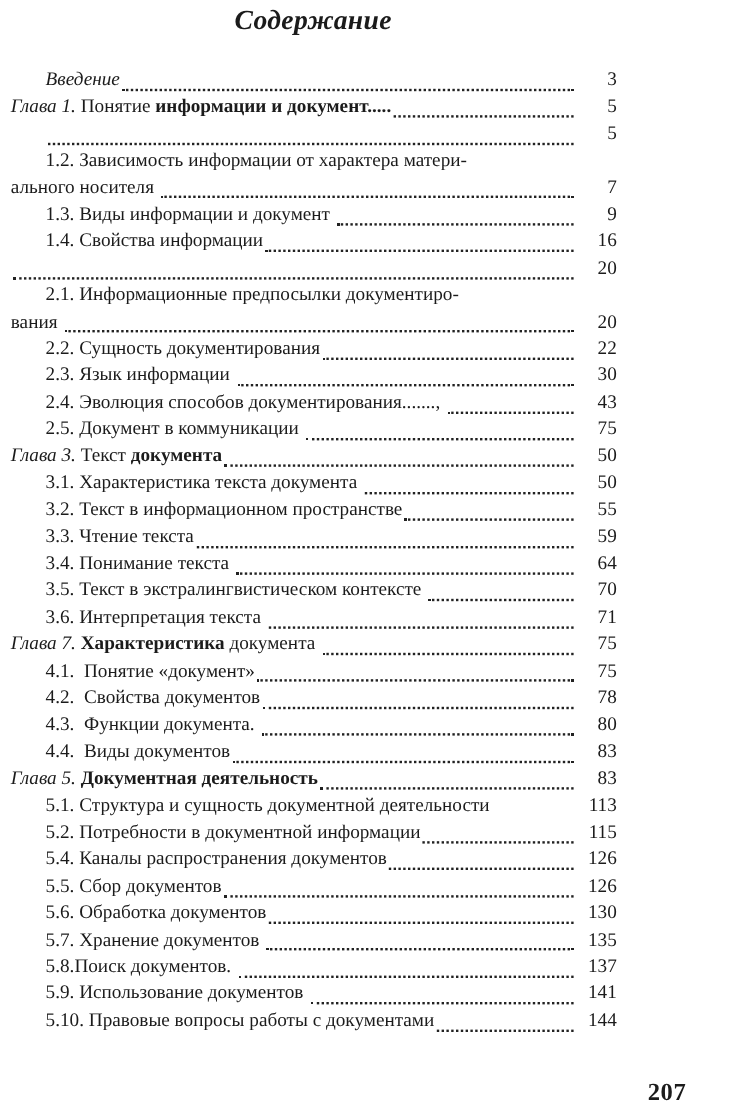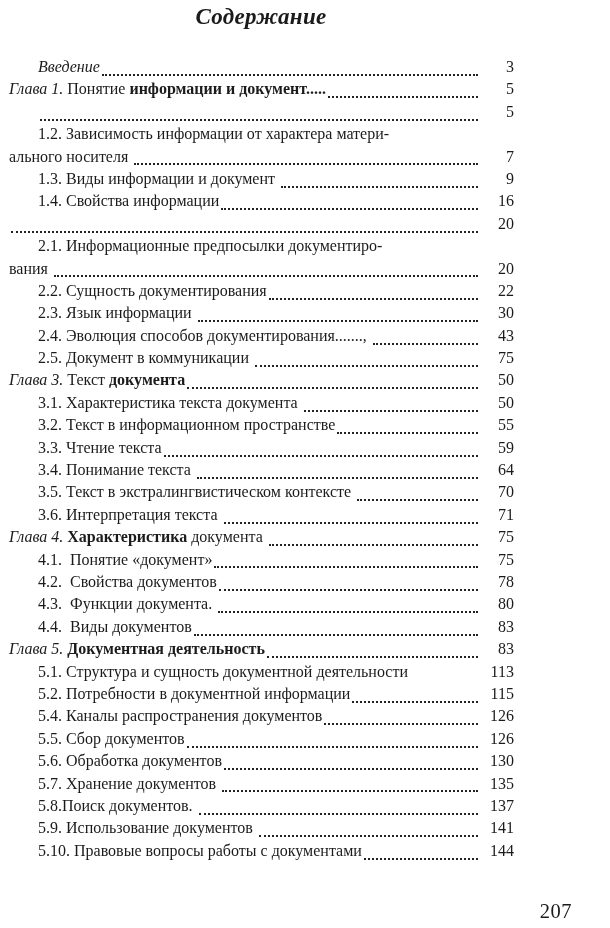--- a/index.html
+++ b/index.html
@@ -66,21 +66,21 @@
   .pg {
     min-width: 33px;
     text-align: right;
     flex-shrink: 0;
   }
   .folio {
     position: absolute;
     right: 38px;
     bottom: 5px;
     font-size: 20.5px;
-    font-weight: normal;
+    font-weight: bold;
     letter-spacing: 0.5px;
   }
 </style>
 </head>
 <body>
 
 <div class="page">
   <h1 class="title">Содержание</h1>
   <div class="toc" id="toc">
       <div class="row sub"><span class="txt"><span class="it">Введение</span></span><span class="leader"></span><span class="pg">3</span></div>
@@ -97,21 +97,21 @@
       <div class="row sub"><span class="txt"><span>2.3. Язык информации </span></span><span class="leader"></span><span class="pg">30</span></div>
       <div class="row sub"><span class="txt"><span>2.4. Эволюция способов документирования......., </span></span><span class="leader"></span><span class="pg">43</span></div>
       <div class="row sub"><span class="txt"><span>2.5. Документ в коммуникации </span></span><span class="leader"></span><span class="pg">75</span></div>
       <div class="row"><span class="txt"><span class="it">Глава 3.</span><span> Текст </span><span class="b">документа</span></span><span class="leader"></span><span class="pg">50</span></div>
       <div class="row sub"><span class="txt"><span>3.1. Характеристика текста документа </span></span><span class="leader"></span><span class="pg">50</span></div>
       <div class="row sub"><span class="txt"><span>3.2. Текст в информационном пространстве</span></span><span class="leader"></span><span class="pg">55</span></div>
       <div class="row sub"><span class="txt"><span>3.3. Чтение текста</span></span><span class="leader"></span><span class="pg">59</span></div>
       <div class="row sub"><span class="txt"><span>3.4. Понимание текста </span></span><span class="leader"></span><span class="pg">64</span></div>
       <div class="row sub"><span class="txt"><span>3.5. Текст в экстралингвистическом контексте </span></span><span class="leader"></span><span class="pg">70</span></div>
       <div class="row sub"><span class="txt"><span>3.6. Интерпретация текста </span></span><span class="leader"></span><span class="pg">71</span></div>
-      <div class="row"><span class="txt"><span class="it">Глава 4.</span><span> </span><span class="b">Характеристика</span><span> документа </span></span><span class="leader"></span><span class="pg">75</span></div>
+      <div class="row"><span class="txt"><span class="it">Глава 7.</span><span> </span><span class="b">Характеристика</span><span> документа </span></span><span class="leader"></span><span class="pg">75</span></div>
       <div class="row sub"><span class="txt"><span>4.1.  Понятие «документ»</span></span><span class="leader"></span><span class="pg">75</span></div>
       <div class="row sub"><span class="txt"><span>4.2.  Свойства документов</span></span><span class="leader"></span><span class="pg">78</span></div>
       <div class="row sub"><span class="txt"><span>4.3.  Функции документа. </span></span><span class="leader"></span><span class="pg">80</span></div>
       <div class="row sub"><span class="txt"><span>4.4.  Виды документов</span></span><span class="leader"></span><span class="pg">83</span></div>
       <div class="row"><span class="txt"><span class="it">Глава 5.</span><span> </span><span class="b">Документная деятельность</span></span><span class="leader"></span><span class="pg">83</span></div>
       <div class="row sub"><span class="txt"><span>5.1. Структура и сущность документной деятельности</span></span><span class="leader nodots"></span><span class="pg">113</span></div>
       <div class="row sub"><span class="txt"><span>5.2. Потребности в документной информации</span></span><span class="leader"></span><span class="pg">115</span></div>
       <div class="row sub"><span class="txt"><span>5.4. Каналы распространения документов</span></span><span class="leader"></span><span class="pg">126</span></div>
       <div class="row sub"><span class="txt"><span>5.5. Сбор документов</span></span><span class="leader"></span><span class="pg">126</span></div>
       <div class="row sub"><span class="txt"><span>5.6. Обработка документов</span></span><span class="leader"></span><span class="pg">130</span></div>

